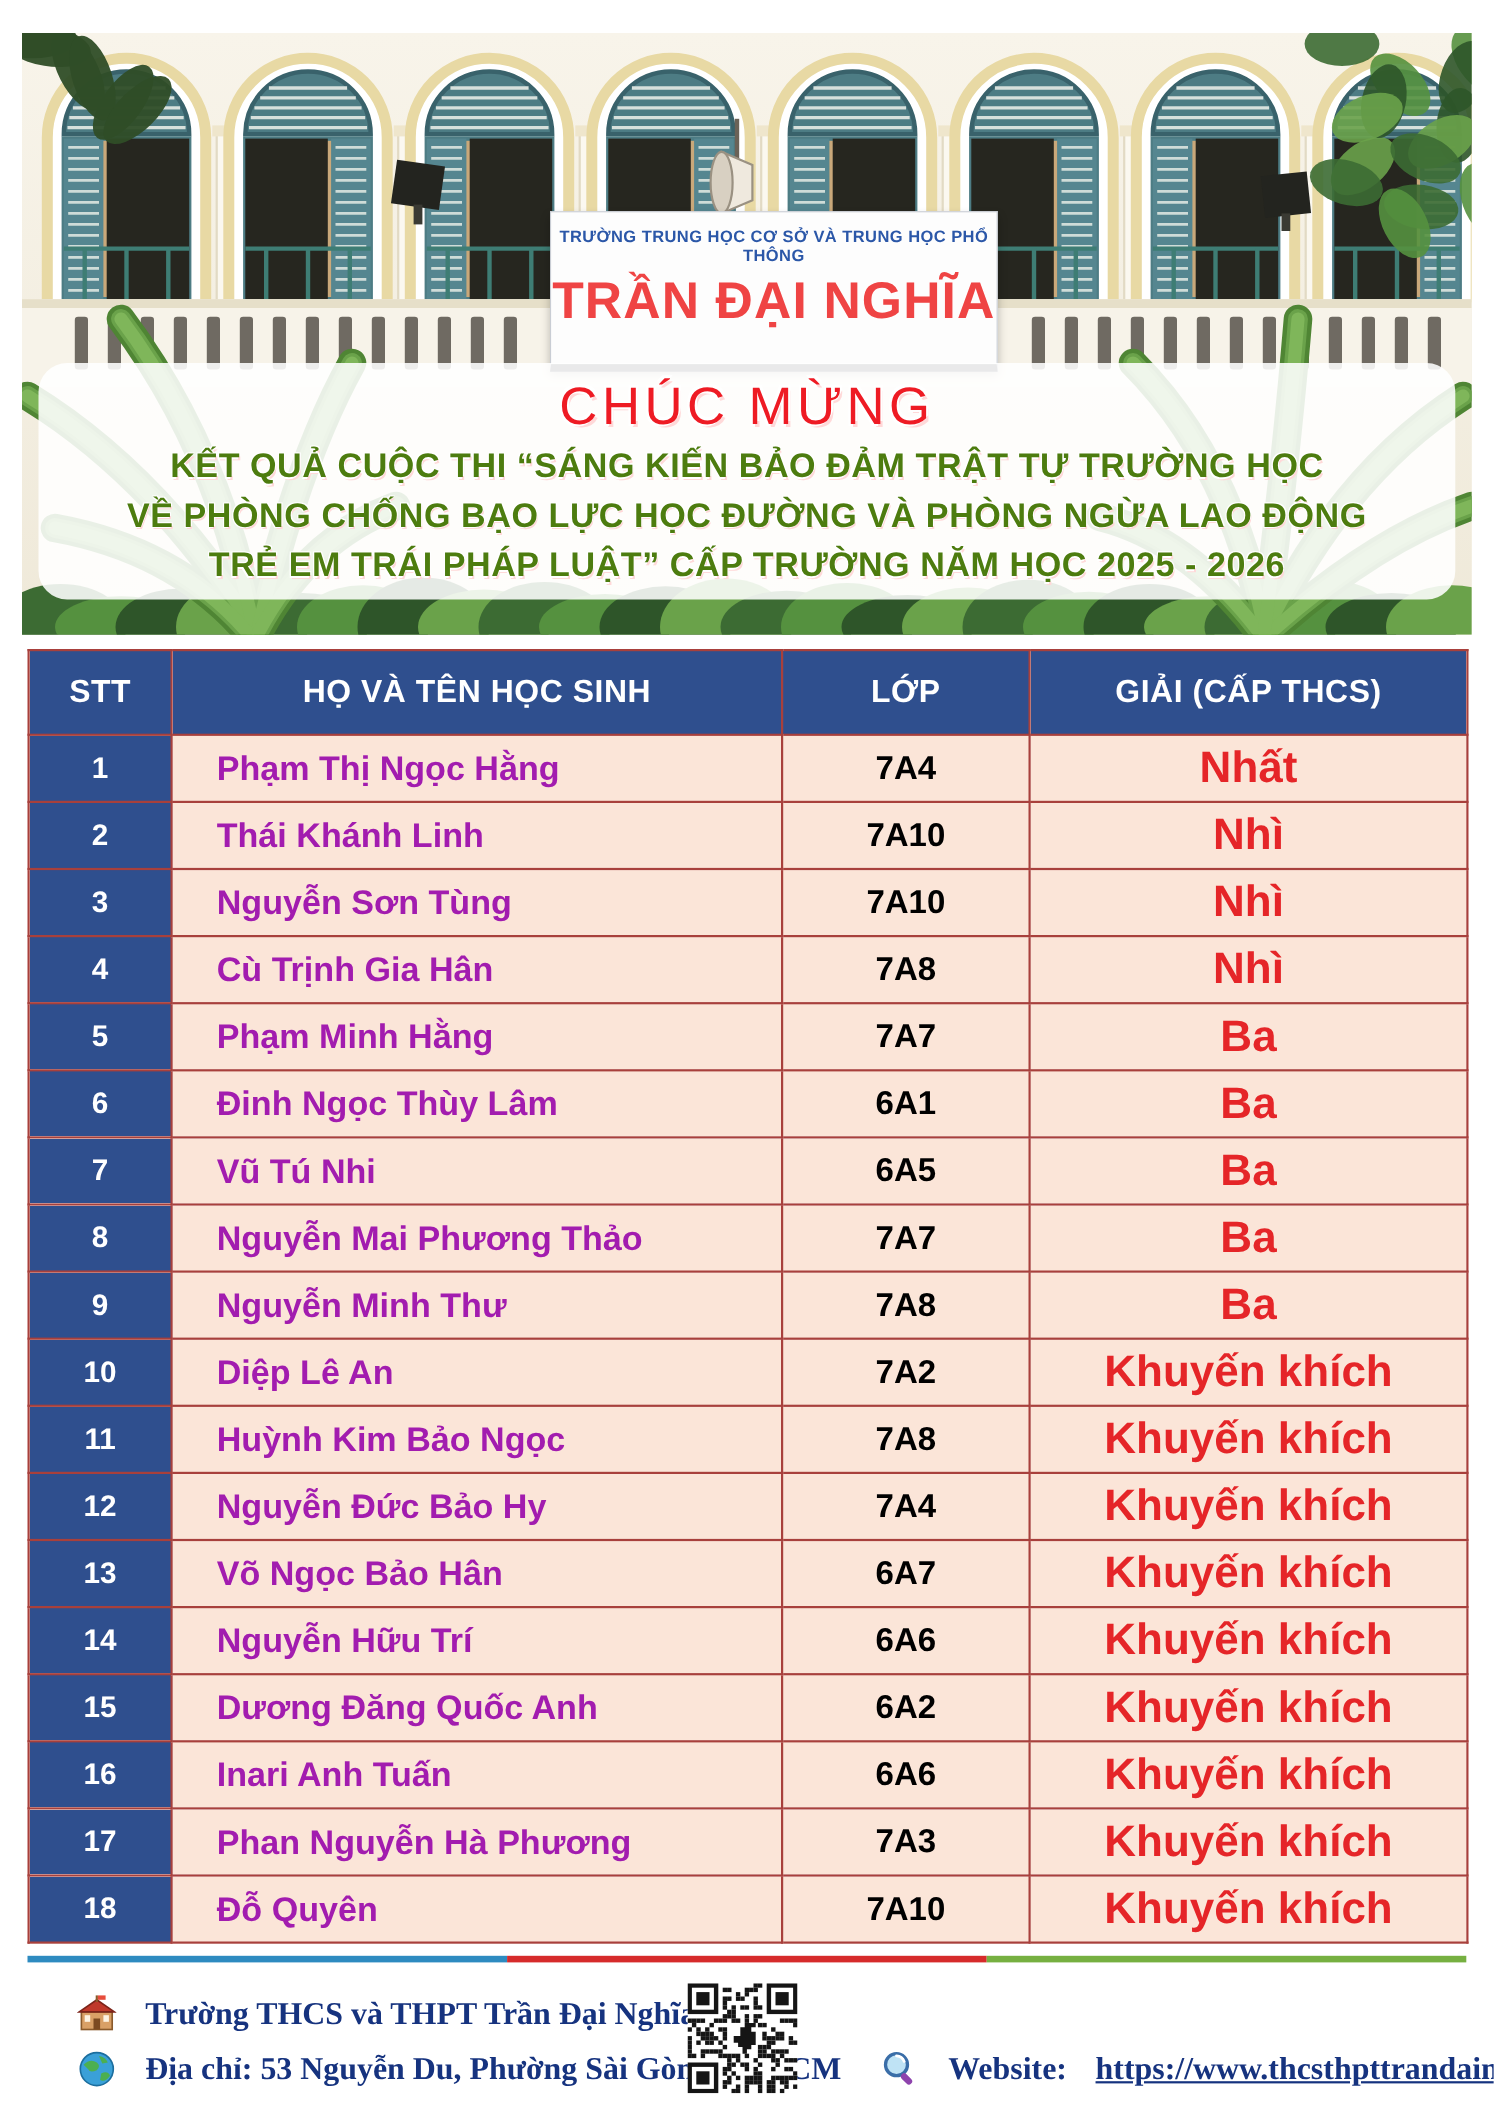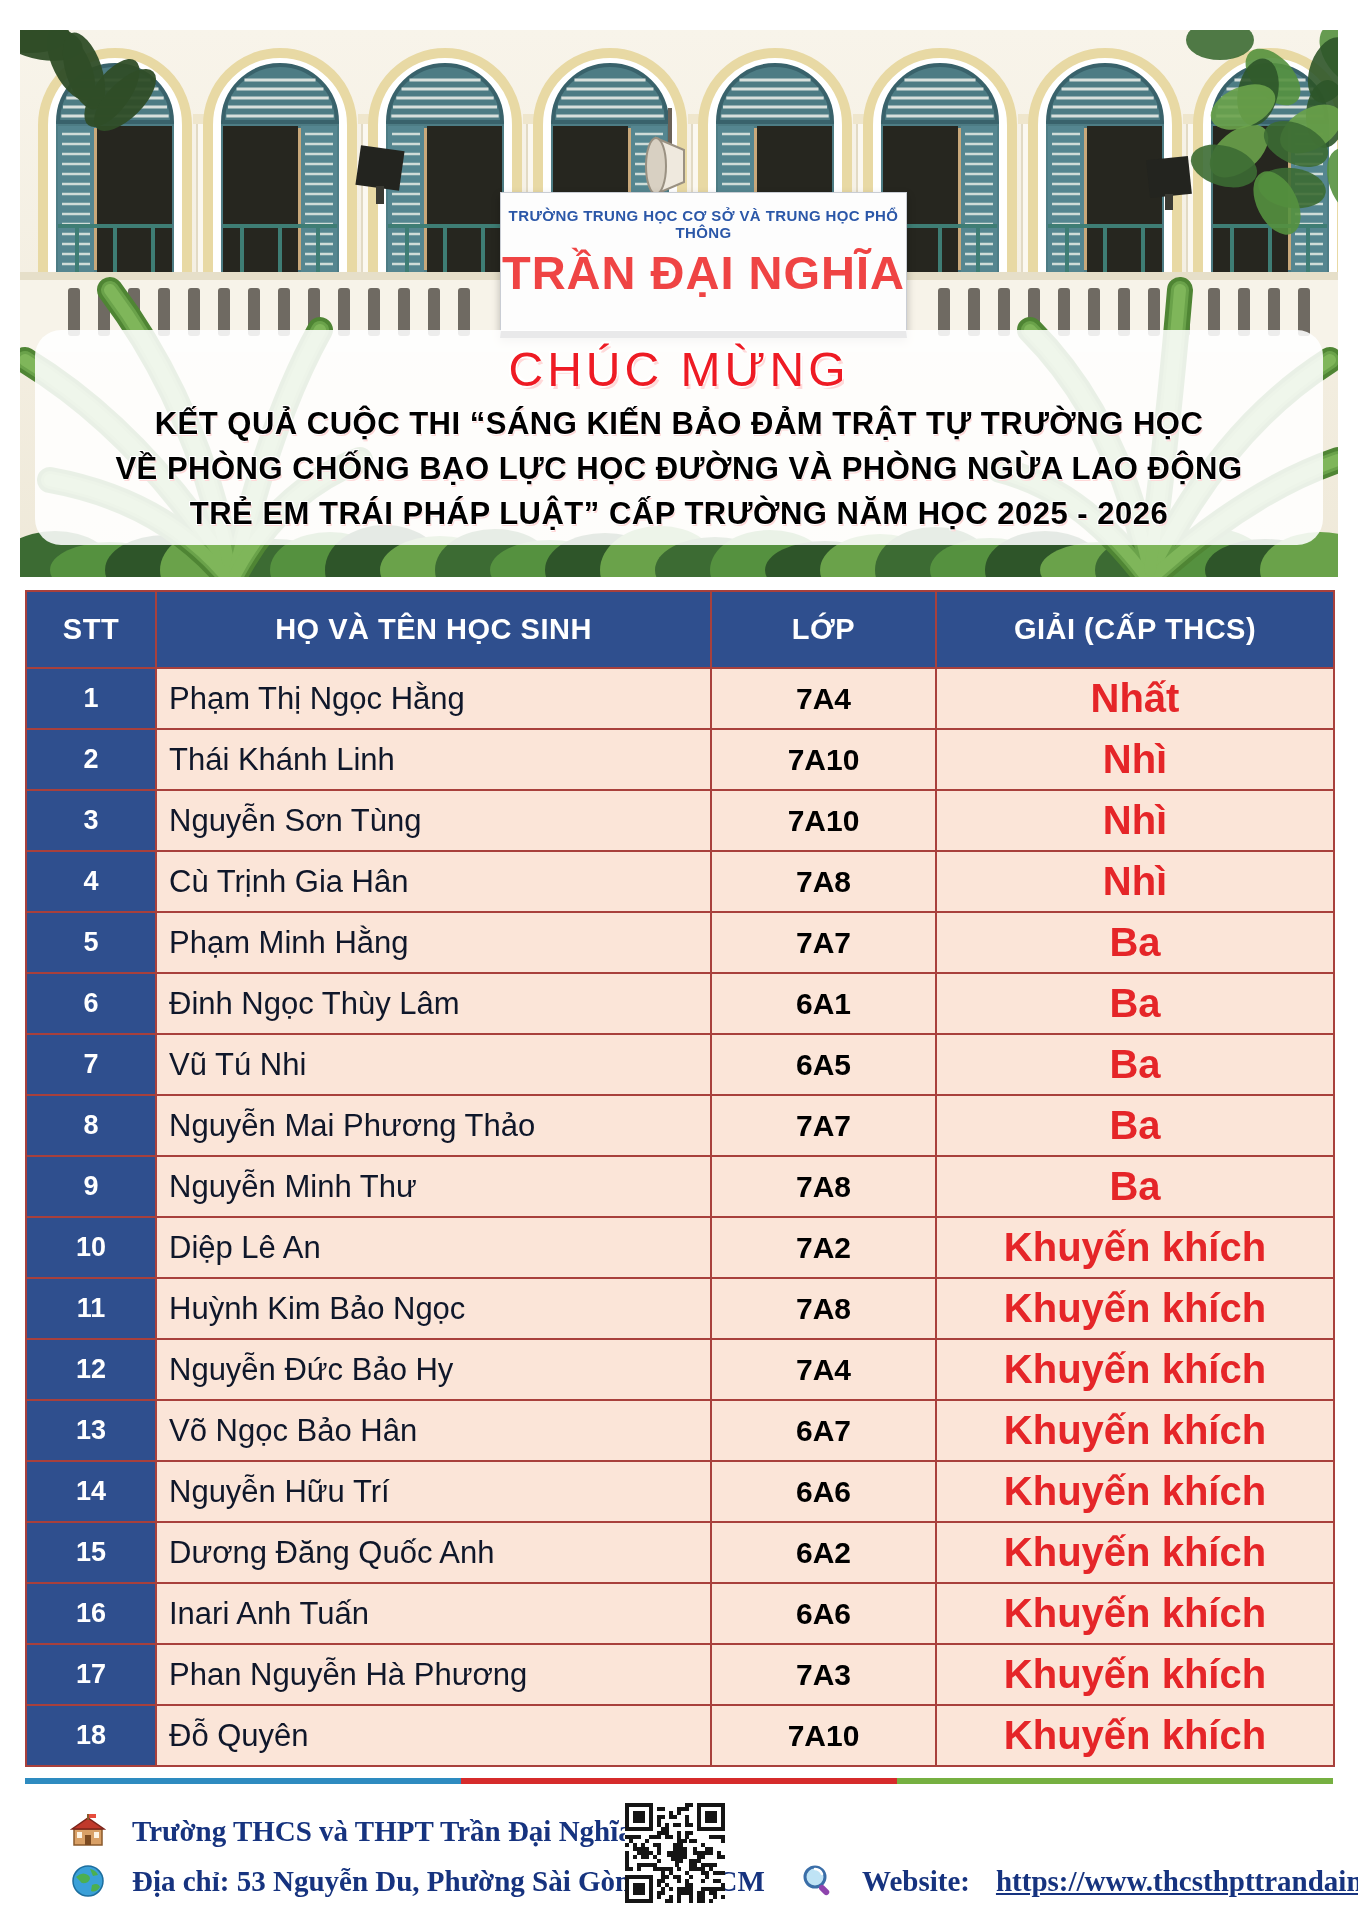--- a/index.html
+++ b/index.html
@@ -13,32 +13,32 @@
   .sign{position:absolute;left:480px;top:162px;width:405px;height:138px;background:#fdfdfd;
         border:1px solid #c9cdd4;border-bottom:7px solid #4a4f57;box-shadow:0 4px 8px rgba(0,0,0,.25);
         text-align:center;z-index:2;}
   .sign-small{margin-top:14px;font-size:15px;font-weight:700;color:#2b57a8;letter-spacing:.4px;}
   .sign-big{margin-top:4px;font-size:47px;font-weight:800;color:#ef4444;letter-spacing:1px;}
 
   .overlay-panel{position:absolute;left:15px;right:15px;top:300px;height:215px;z-index:3;
         background:rgba(255,255,255,.88);border-radius:26px;text-align:center;padding-top:12px;box-sizing:border-box;}
   .congrats{font-size:48px;font-weight:400;color:#ee1b24;letter-spacing:4px;
         text-shadow:-2px -2px 0 #fff,2px -2px 0 #fff,-2px 2px 0 #fff,2px 3px 0 #ffd9d9;}
-  .sub-line{font-size:31px;font-weight:800;color:#000000;margin-top:9px;letter-spacing:.5px;
+  .sub-line{font-size:31px;font-weight:800;color:#4d7c0f;margin-top:9px;letter-spacing:.5px;
         text-shadow:-1px -1px 0 #fff,1px -1px 0 #fff,-1px 1px 0 #fff,1px 2px 0 #ffd9d9;}
 
   
   .table-wrap{position:absolute;left:25px;top:590px;width:1148px;}
   table{border-collapse:collapse;table-layout:fixed;width:1308px;}
   col.c-stt{width:130px;} col.c-name{width:555px;} col.c-lop{width:225px;} col.c-prize{width:398px;}
   th,td{border:2px solid #a8403c;overflow:hidden;}
   thead th{height:73px;background:#2f4f8e;color:#ffffff;font-size:29px;font-weight:700;letter-spacing:.5px;}
   tbody td{height:57px;}
   td.stt{background:#2f4f8e;color:#ffffff;font-size:27px;font-weight:700;text-align:center;}
-  td.name{background:#fbe5d8;color:#0f172a;font-size:31px;font-weight:400;padding-left:12px;}
+  td.name{background:#fbe5d8;color:#a21caf;font-size:31px;font-weight:700;padding-left:40px;}
   td.lop{background:#fbe5d8;color:#000000;font-size:30px;font-weight:700;text-align:center;}
   td.prize{background:#fbe5d8;color:#e52528;font-size:40px;font-weight:700;text-align:center;}
 
   
   .tricolor{position:absolute;left:25px;top:1778px;width:1308px;height:6px;display:flex;}
   .tricolor span{flex:1;}
   .tc-blue{background:#2e8bc0;}
   .tc-red{background:#d62b2b;}
   .tc-green{background:#76b041;}
 

